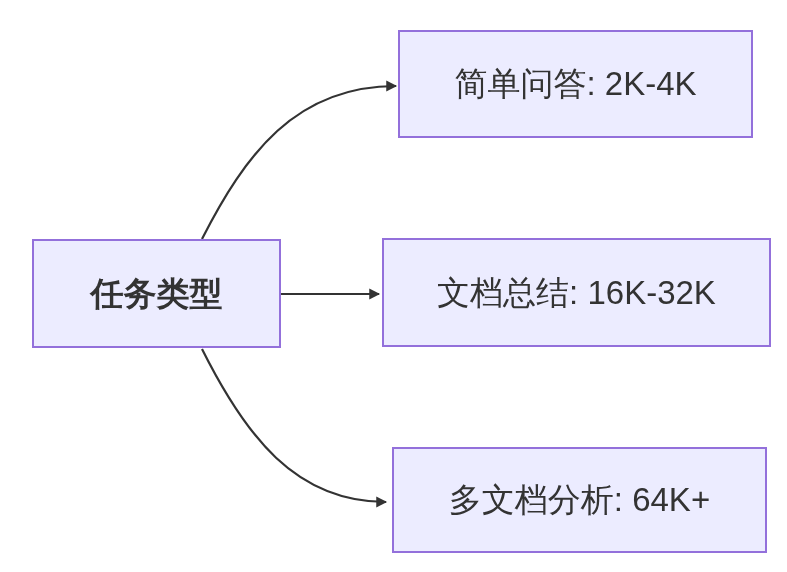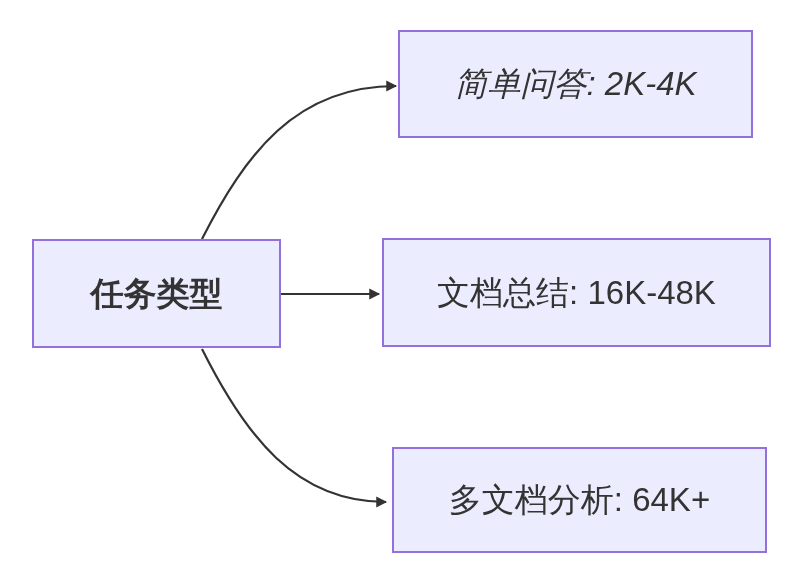--- a/index.html
+++ b/index.html
@@ -35,21 +35,21 @@
     color: #333333;
     display: flex;
     align-items: center;
     justify-content: center;
     font-size: 33px;
     line-height: 1.2;
     white-space: nowrap;
     text-align: center;
   }
   .node-root   { left: 32px;  top: 239px; width: 249px; height: 109px; font-weight: bold; }
-  .node-top    { left: 398px; top: 30px;  width: 355px; height: 108px; font-style: italic; }
+  .node-top    { left: 398px; top: 30px;  width: 355px; height: 108px; }
   .node-mid    { left: 382px; top: 238px; width: 389px; height: 109px; }
   .node-bottom { left: 392px; top: 447px; width: 375px; height: 106px; }
 </style>
 </head>
 <body>
 
 <div class="canvas">
 
   <svg class="edges-layer" width="787" height="572" viewBox="0 0 787 572" xmlns="http://www.w3.org/2000/svg">
     <defs>
@@ -64,20 +64,20 @@
 
   <div class="node node-root">
     <span>任务类型</span>
   </div>
 
   <div class="node node-top">
     <span>简单问答: 2K-4K</span>
   </div>
 
   <div class="node node-mid">
-    <span>文档总结: 16K-48K</span>
+    <span>文档总结: 16K-32K</span>
   </div>
 
   <div class="node node-bottom">
     <span>多文档分析: 64K+</span>
   </div>
 
 </div>
 
 </body></html>

